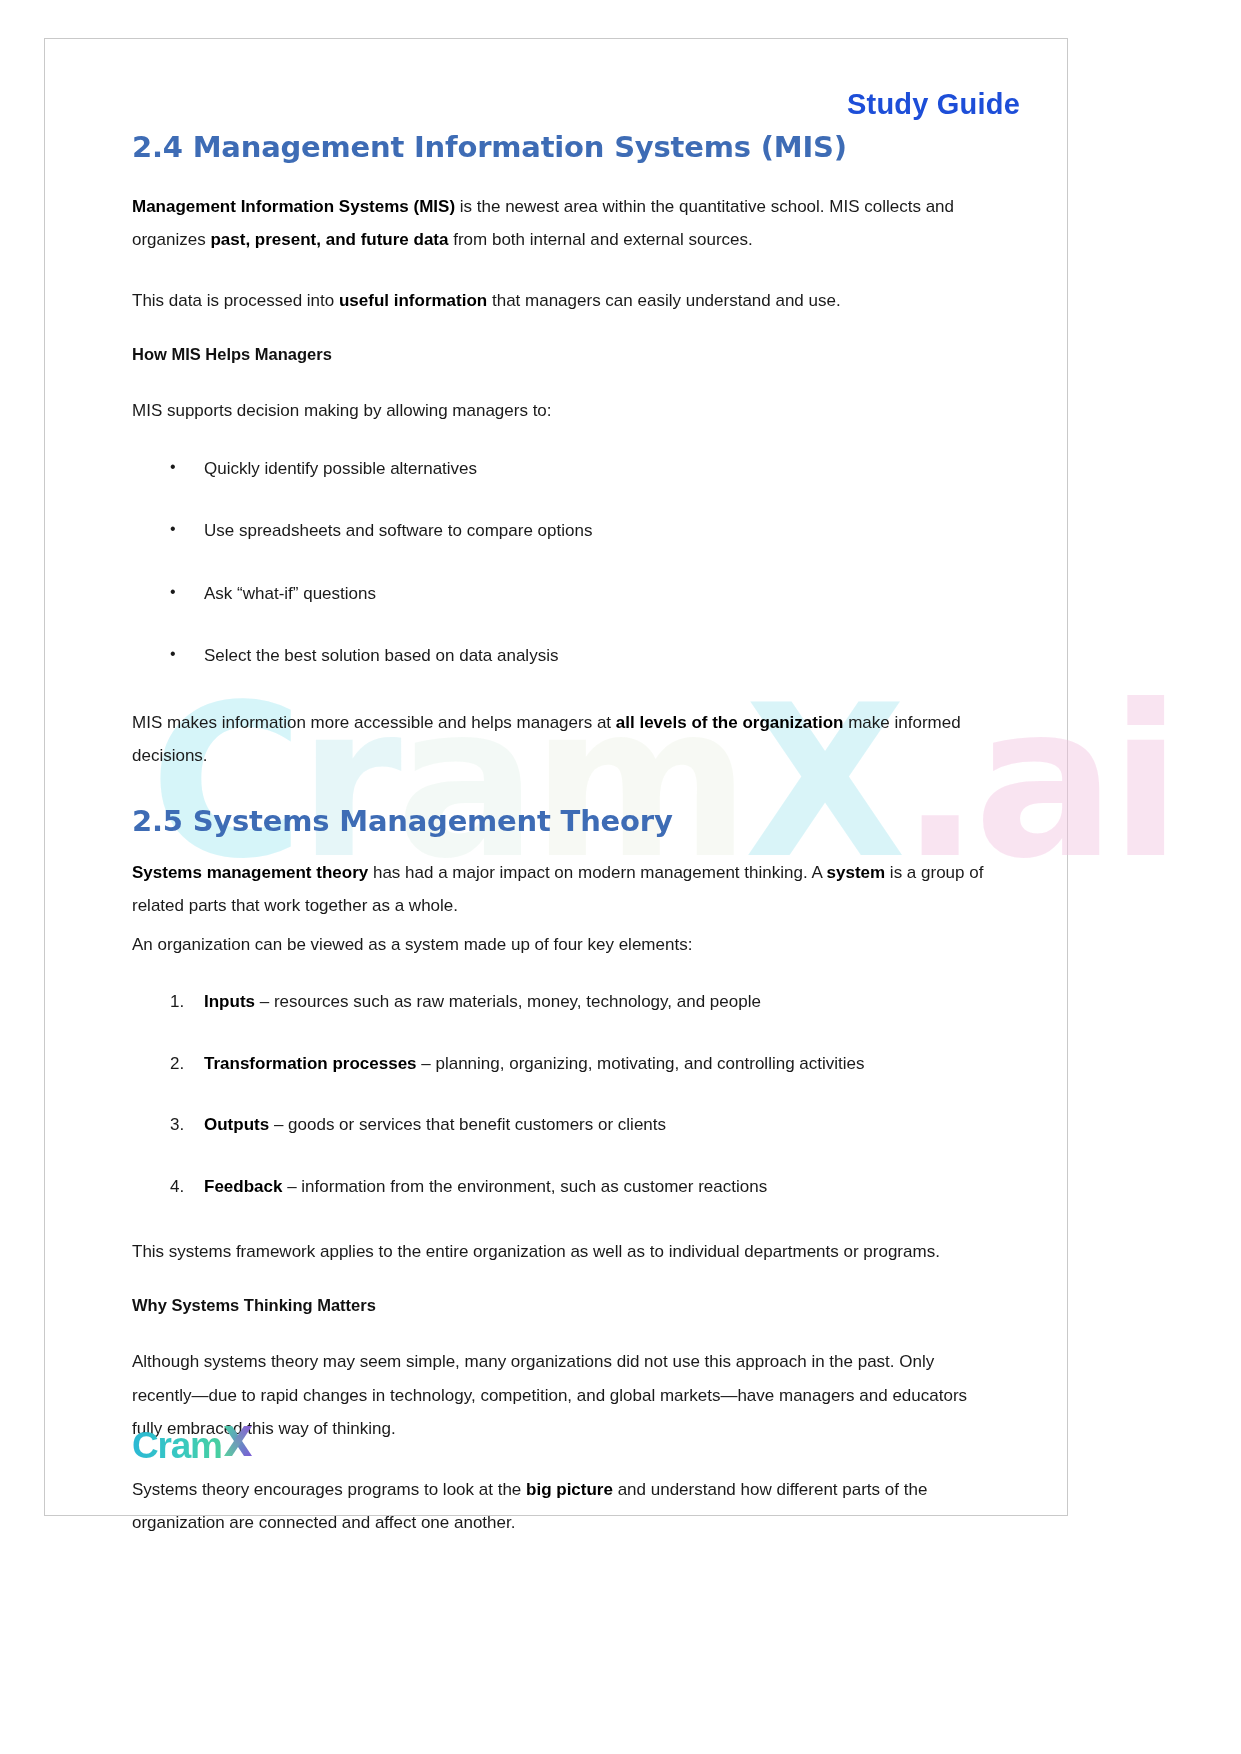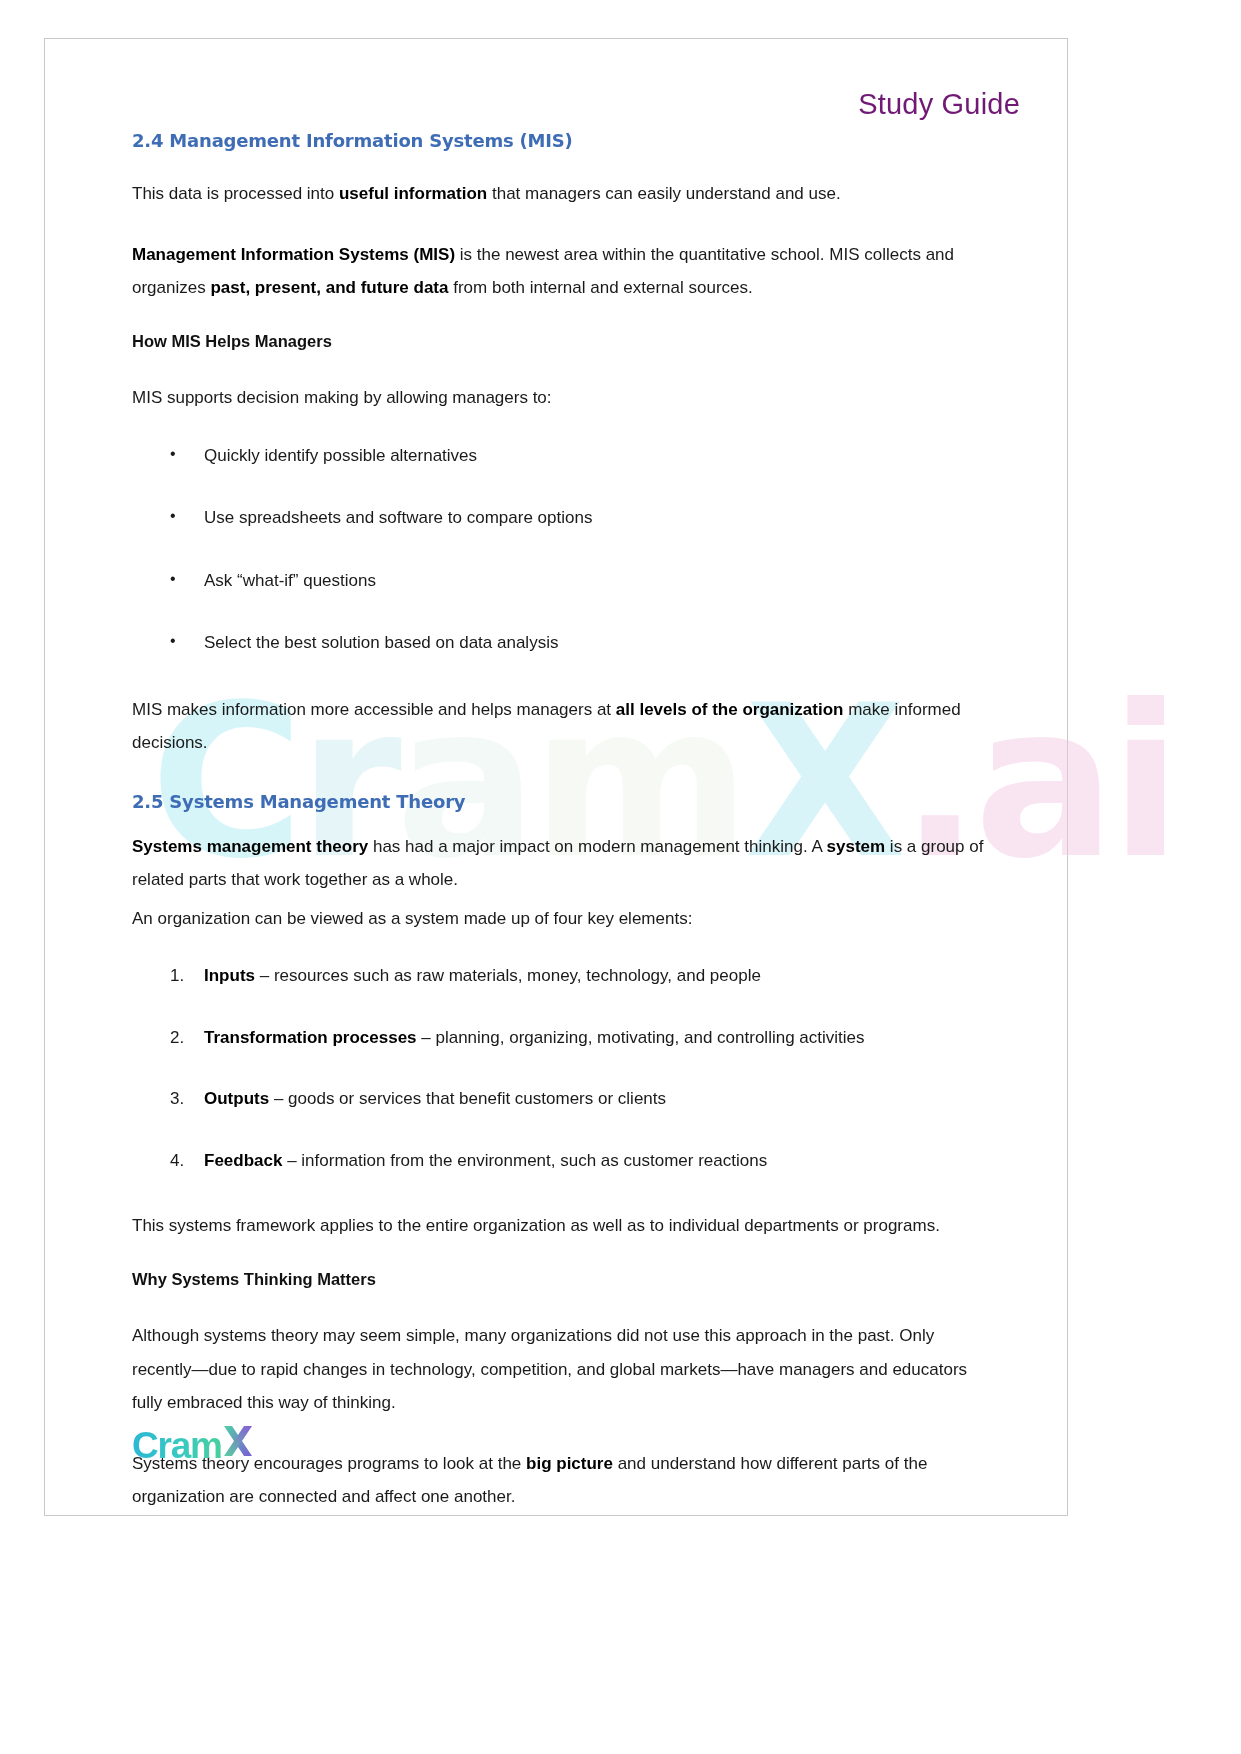--- a/index.html
+++ b/index.html
@@ -60,35 +60,35 @@
     width: 1024px;
     height: 1478px;
     z-index: 2;
   }
 
   .doc-title {
     position: absolute;
     right: 48px;
     top: 50px;
     font-size: 29px;
-    font-weight: 400;
-    color: #701a75;
+    font-weight: 700;
+    color: #1d4ed8;
     letter-spacing: 0.2px;
   }
 
   .body-col {
     position: absolute;
     left: 88px;
     top: 92px;
     width: 852px;
   }
 
   h2.section-heading {
     font-family: "DejaVu Sans", sans-serif;
-    font-size: 18px;
+    font-size: 29px;
     font-weight: 700;
     color: #3e6cb5;
     margin: 0 0 26px 0;
     letter-spacing: -0.2px;
   }
   h2.section-heading.second {
     margin-top: 32px;
     margin-bottom: 18px;
   }
 
@@ -190,25 +190,25 @@
 
   <div class="content">
 
     <div class="doc-title">Study Guide</div>
 
     <div class="body-col">
 
       <h2 class="section-heading">2.4 Management Information Systems (MIS)</h2>
 
       <p class="para">
+        <b>Management Information Systems (MIS)</b><span> is the newest area within the quantitative school. MIS collects and organizes </span><b>past, present, and future data</b><span> from both internal and external sources.</span>
+      </p>
+
+      <p class="para">
         <span>This data is processed into </span><b>useful information</b><span> that managers can easily understand and use.</span>
-      </p>
-
-      <p class="para">
-        <b>Management Information Systems (MIS)</b><span> is the newest area within the quantitative school. MIS collects and organizes </span><b>past, present, and future data</b><span> from both internal and external sources.</span>
       </p>
 
       <h3 class="sub-heading">How MIS Helps Managers</h3>
 
       <p class="para">MIS supports decision making by allowing managers to:</p>
 
       <ul class="bullets">
         <li>Quickly identify possible alternatives</li>
         <li>Use spreadsheets and software to compare options</li>
         <li>Ask “what-if” questions</li>

